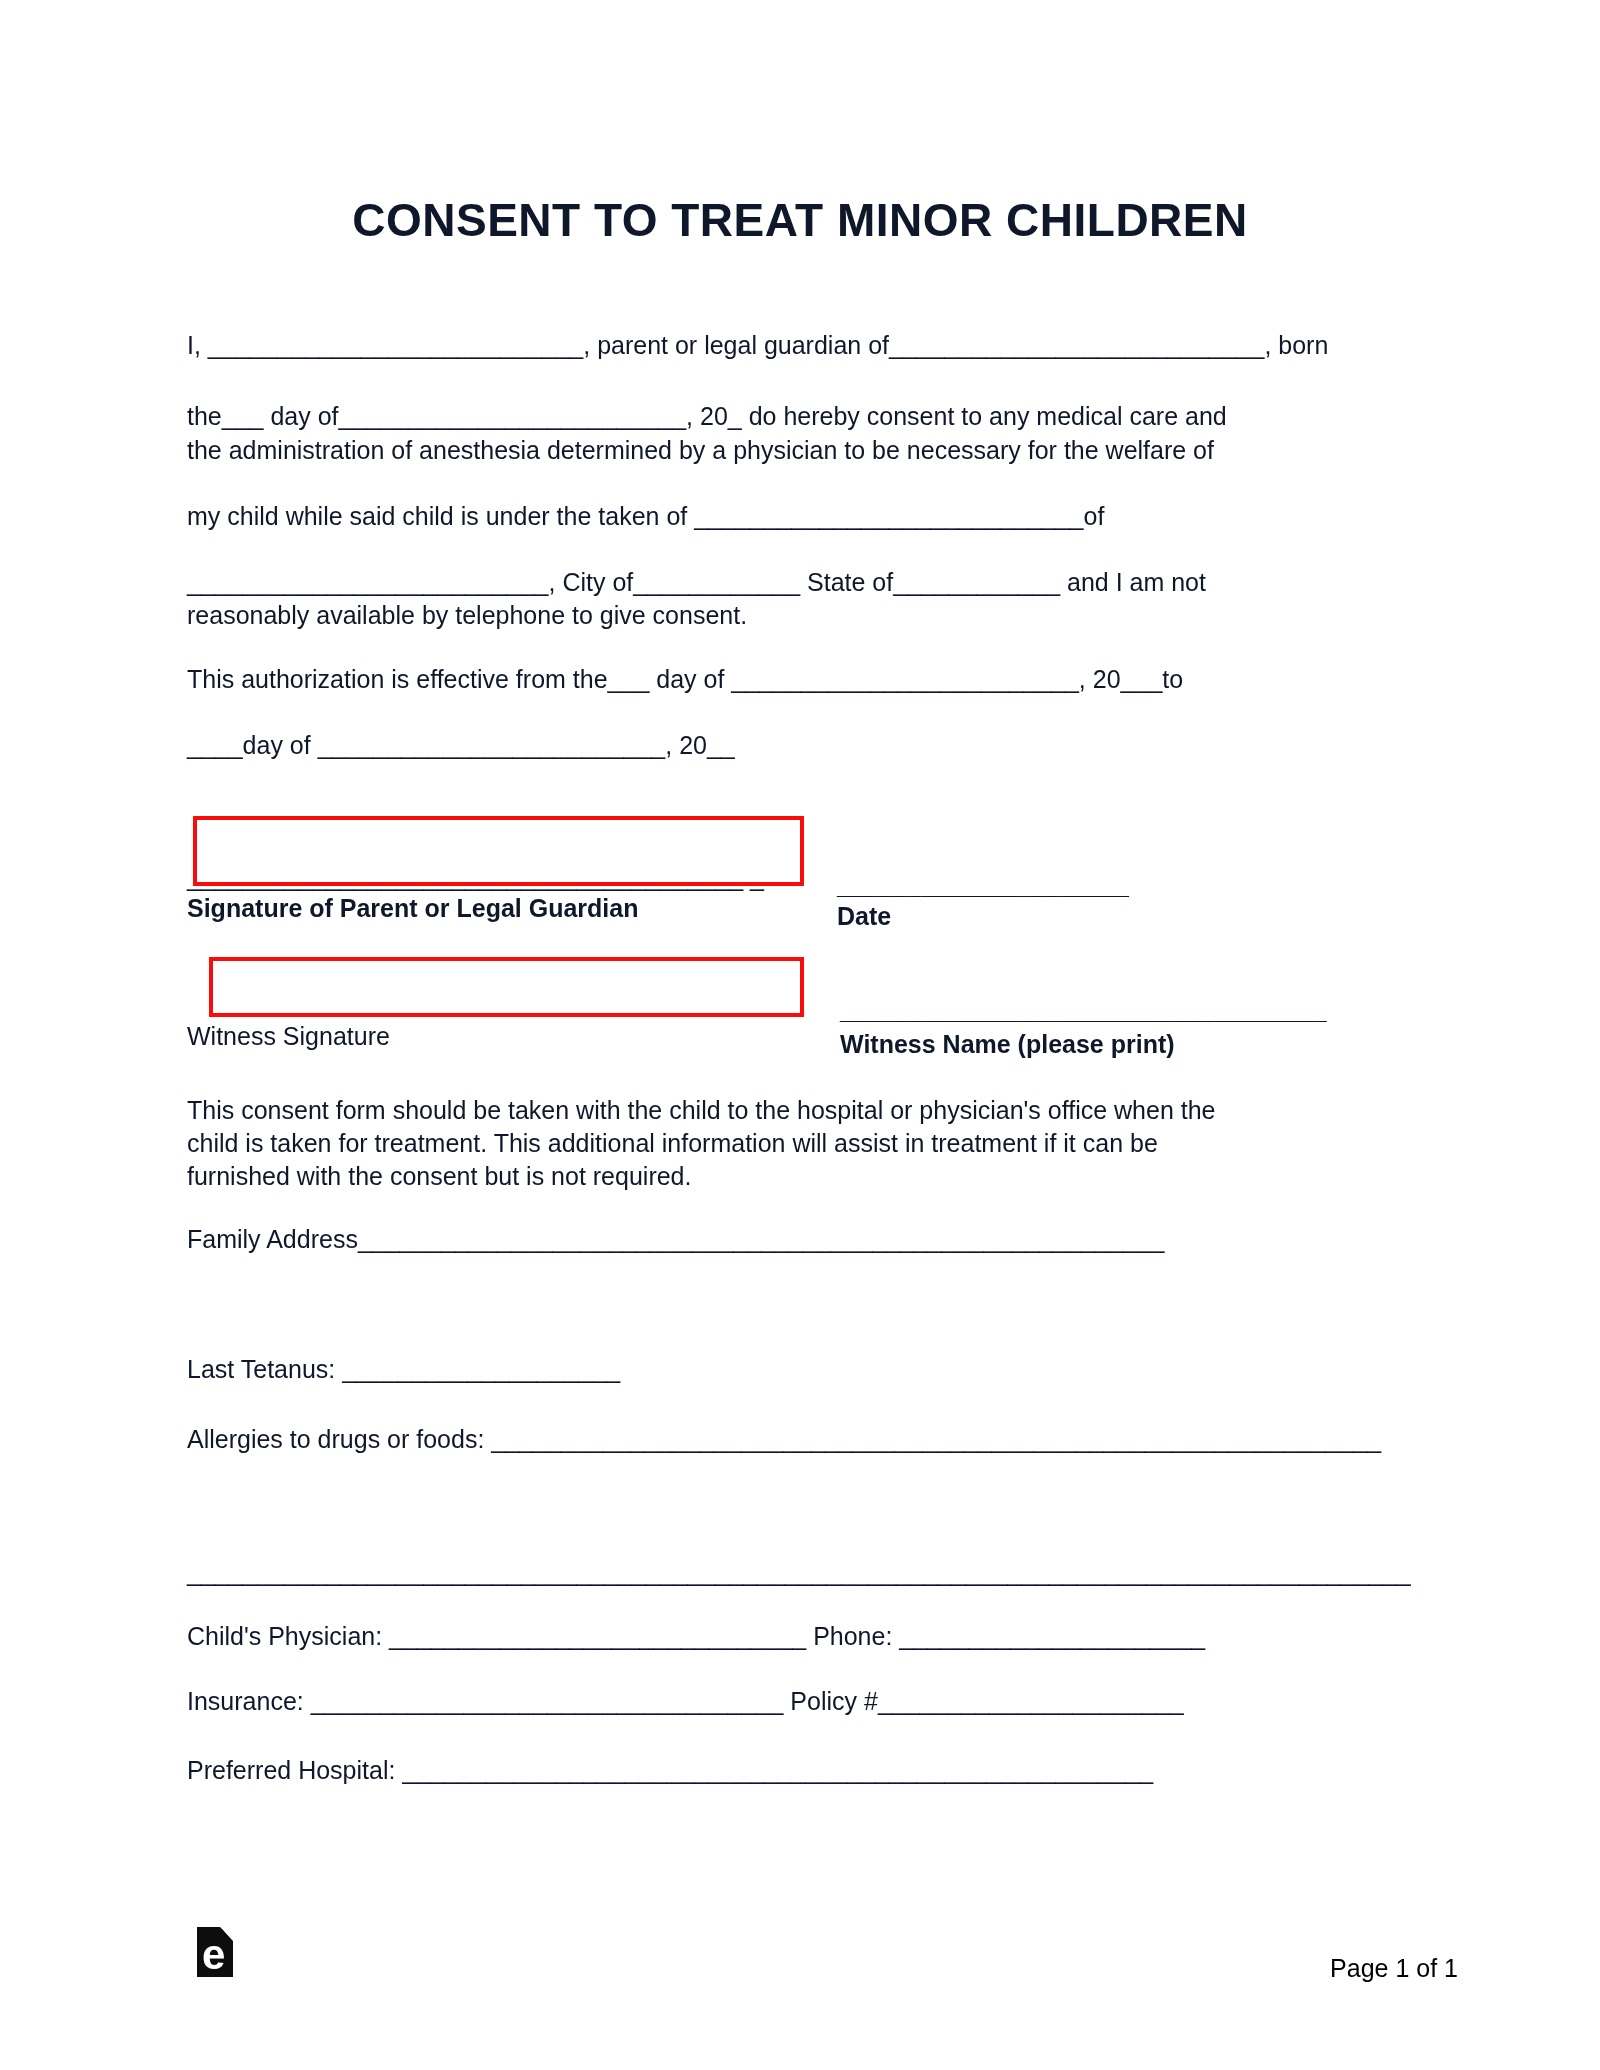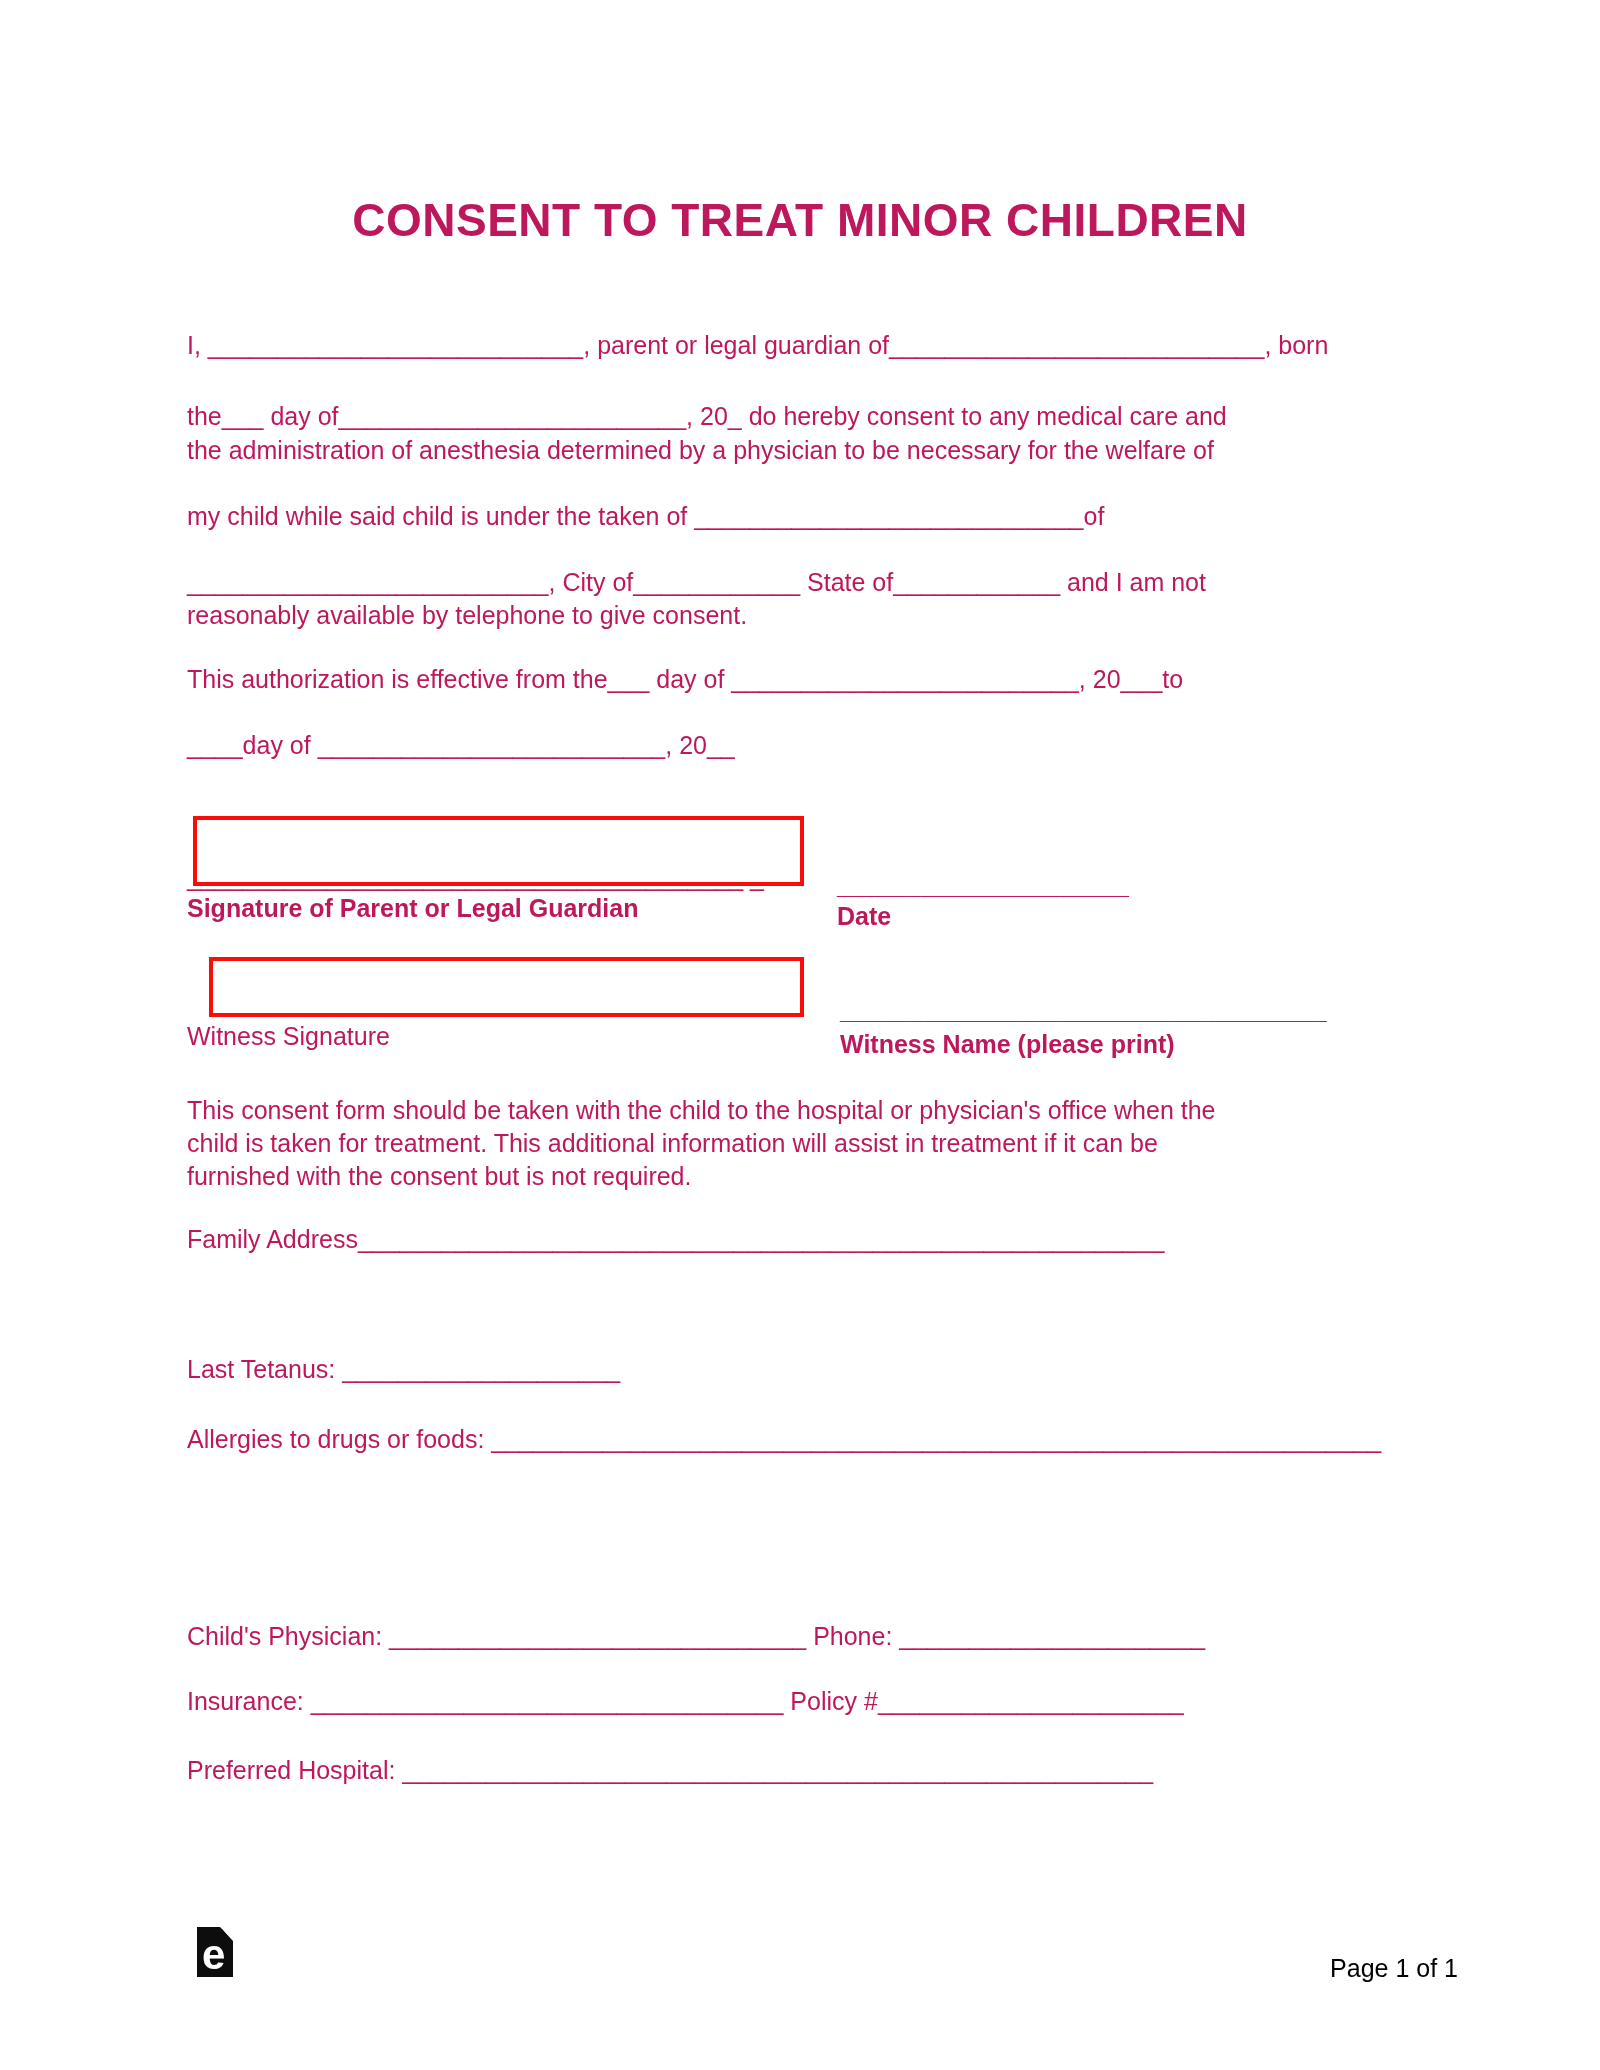--- a/index.html
+++ b/index.html
@@ -11,21 +11,21 @@
     font-family: "Liberation Sans", "DejaVu Sans", sans-serif;
     color: #000000;
     overflow: hidden;
   }
   .row {
     position: absolute;
     left: 187px;
     font-size: 25px;
     line-height: 34px;
     white-space: nowrap;
-    color: #be185d;
+    color: #0f172a;
   }
   .title {
     left: 0;
     right: 0;
     text-align: center;
     font-size: 46px;
     line-height: 56px;
     font-weight: bold;
     letter-spacing: 0.5px;
   }
@@ -120,20 +120,21 @@
     <span class="col2" style="left:653px">Witness Name (please print)</span>
   </div>
 
   <div class="row" style="top:1093px">This consent form should be taken with the child to the hospital or physician's office when the</div>
   <div class="row" style="top:1126px">child is taken for treatment. This additional information will assist in treatment if it can be</div>
   <div class="row" style="top:1159px">furnished with the consent but is not required.</div>
 
   <div class="row" style="top:1222px">Family Address__________________________________________________________</div>
   <div class="row" style="top:1352px">Last Tetanus: ____________________</div>
   <div class="row" style="top:1422px">Allergies to drugs or foods: ________________________________________________________________</div>
+  <div class="row" style="top:1555px">________________________________________________________________________________________</div>
   <div class="row" style="top:1619px">Child's Physician: ______________________________ Phone: ______________________</div>
   <div class="row" style="top:1684px">Insurance: __________________________________ Policy #______________________</div>
   <div class="row" style="top:1753px">Preferred Hospital: ______________________________________________________</div>
 
   <div class="logo">
     <span class="logo-letter">e</span>
   </div>
   <div class="page-indicator">Page 1 of 1</div>
 
 </div>

